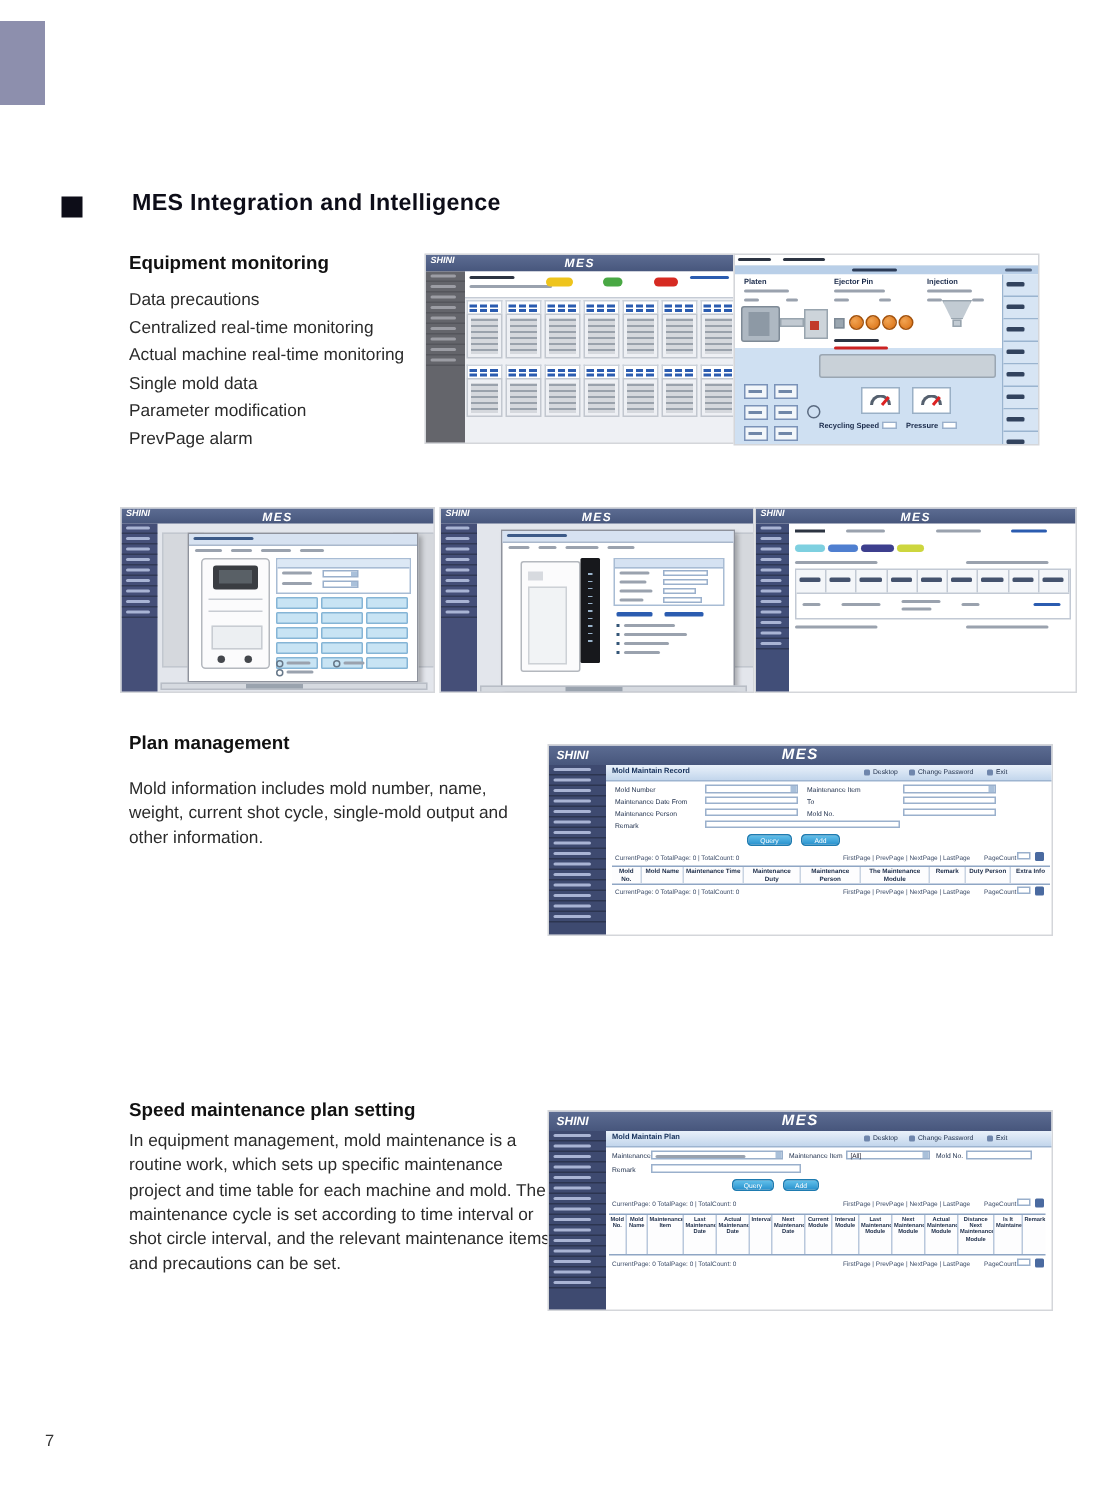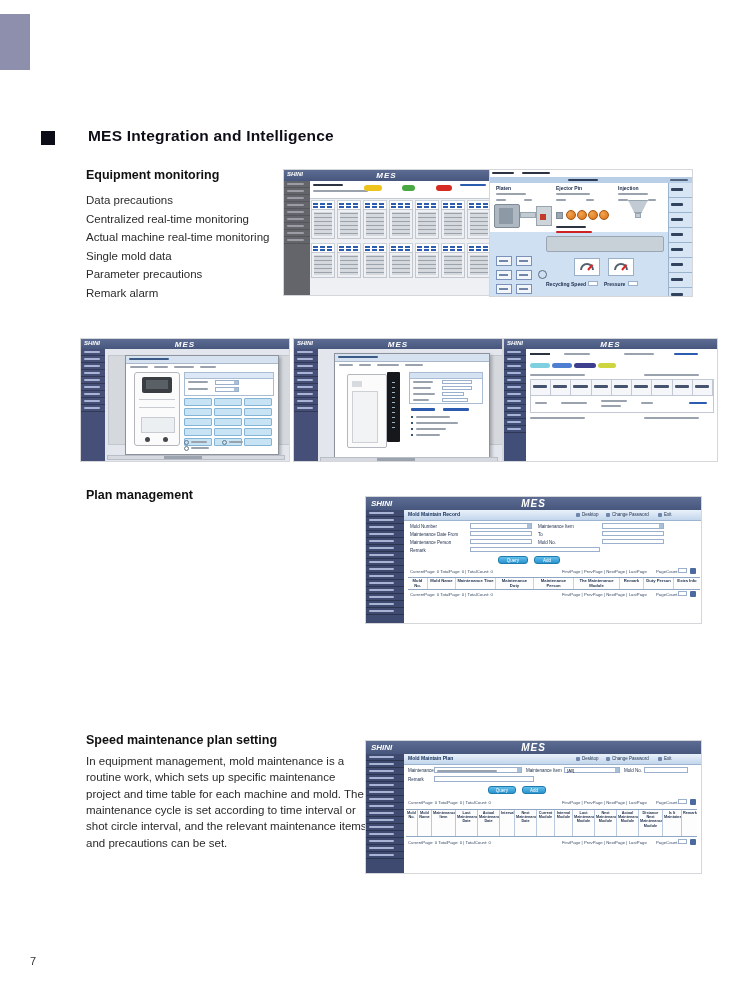--- a/index.html
+++ b/index.html
@@ -84,22 +84,22 @@
   <div class="abs corner"></div>
   <div class="abs sec-bullet"></div>
   <div class="abs sec-title">MES Integration and Intelligence</div>
 
   <div class="abs" style="left:86px;top:168px;width:185px;">
     <div class="h2" style="margin-bottom:12px;">Equipment monitoring</div>
     <div class="list-item">Data precautions</div>
     <div class="list-item">Centralized real-time monitoring</div>
     <div class="list-item">Actual machine real-time monitoring</div>
     <div class="list-item">Single mold data</div>
-    <div class="list-item">Parameter precautions</div>
-    <div class="list-item">Remark alarm</div>
+    <div class="list-item">Parameter modification</div>
+    <div class="list-item">PrevPage alarm</div>
   </div>
 
   <div class="shot" style="left:283px;top:169px;width:207px;height:127px;background:#eef0f4;">
     <div class="mh" style="height:11px;">
       <span class="lg" style="font-size:6px;">SHINI</span>
       <span class="mt" style="font-size:8px;top:1px;">MES</span>
     </div>
     <div class="abs sbg" style="left:0;top:11px;width:26px;height:116px;background:#64656b;">
         <div class="sbi"></div>
         <div class="sbi"></div>
@@ -475,20 +475,21 @@
         <div class="tx g" style="left:110px;top:6px;width:12px;"></div>
         <div class="tx b" style="left:158px;top:6px;width:18px;"></div>
       </div>
     </div>
     <div class="tx g" style="left:26px;top:78px;width:55px;"></div>
     <div class="tx g" style="left:140px;top:78px;width:55px;"></div>
   </div>
 
   <div class="abs" style="left:86px;top:488px;width:285px;">
     <div class="h2" style="margin-bottom:16px;">Plan management</div>
+    <div class="body-txt" style="width:272px;">Mold information includes mold number, name, weight, current shot cycle, single-mold output and other information.</div>
   </div>
 
   <div class="shot" style="left:365px;top:496px;width:337px;height:128px;">
     <div class="mh" style="height:13px;">
       <span class="lg" style="font-size:8px;top:2px;left:5px;">SHINI</span>
       <span class="mt" style="font-size:10px;top:1px;">MES</span>
     </div>
     <div class="abs" style="left:0;top:13px;width:38px;height:115px;background:#3e4a70;">
         <div class="sbi"></div>
         <div class="sbi"></div>

